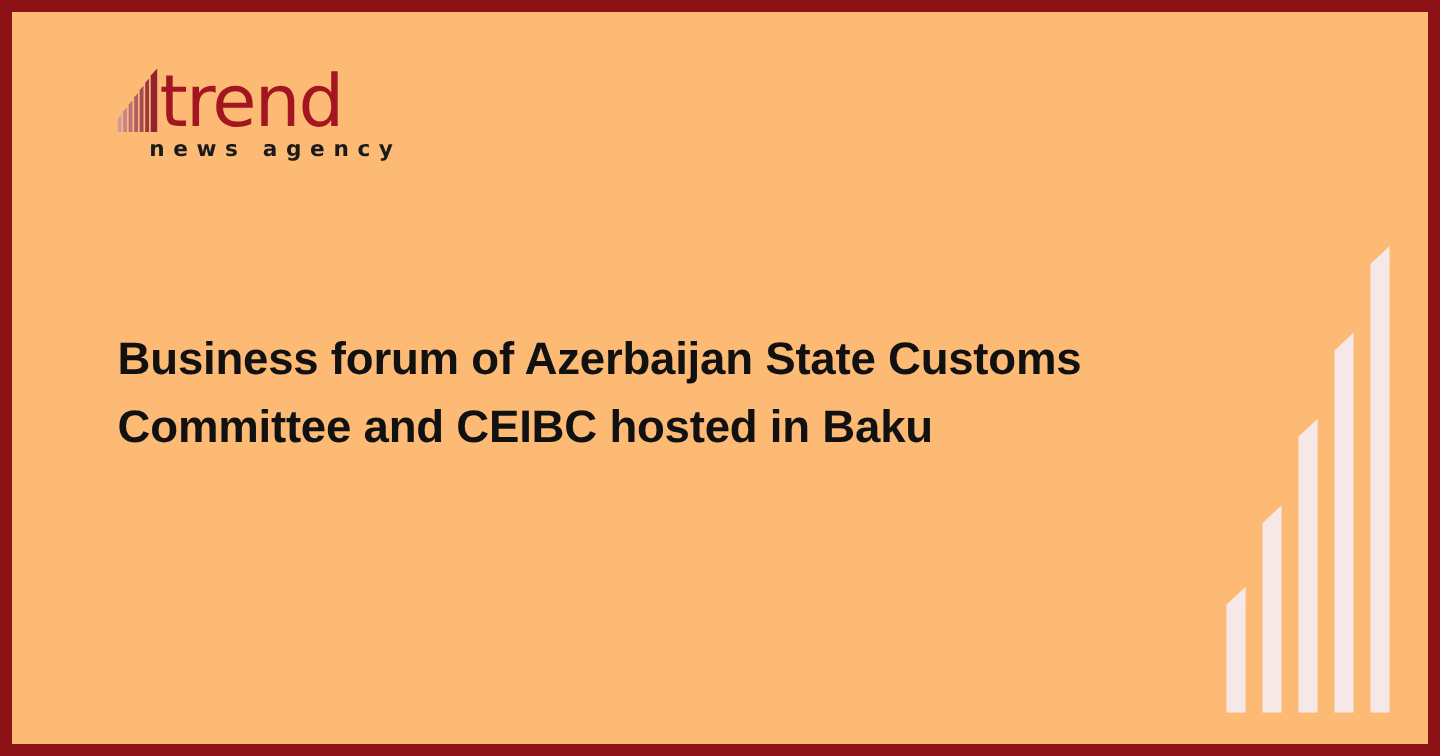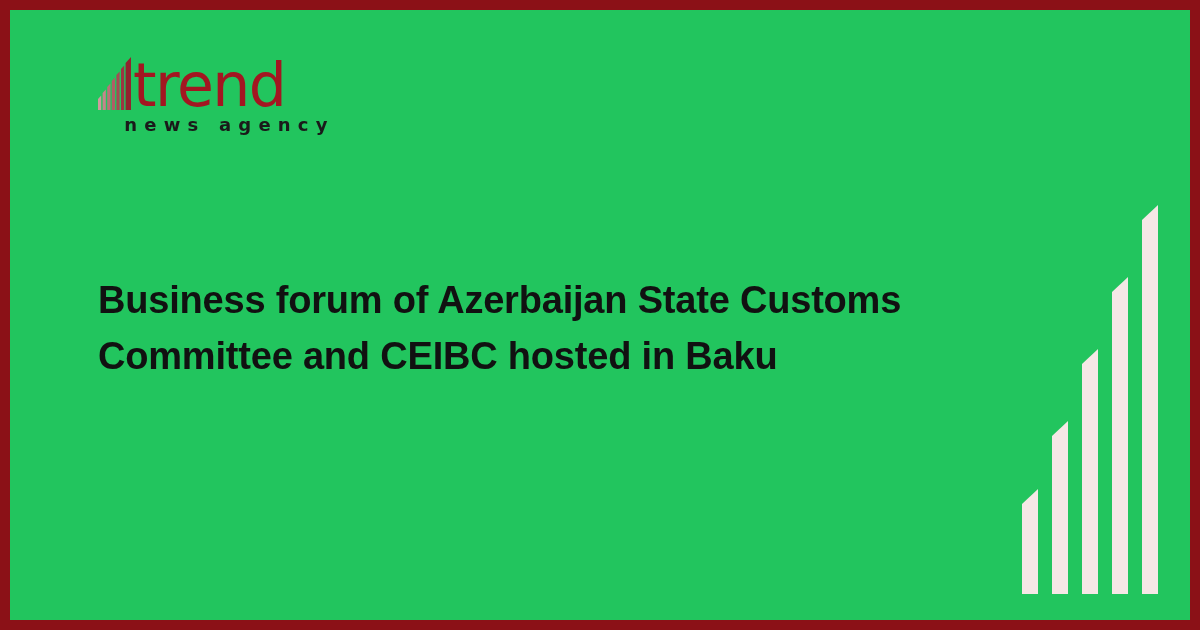--- a/index.html
+++ b/index.html
@@ -21,21 +21,21 @@
     box-sizing: border-box;
     width: 1200px;
     height: 630px;
     background: #8B1117;      
     padding: 10px;            
   }
   .card-inner {
     position: relative;
     width: 100%;
     height: 100%;
-    background: #22c55e;      
+    background: #fdba74;      
     overflow: hidden;
   }
 
   
   .watermark {
     position: absolute;
     right: 10px;
     bottom: 26px;
     width: 160px;
     height: 430px;

